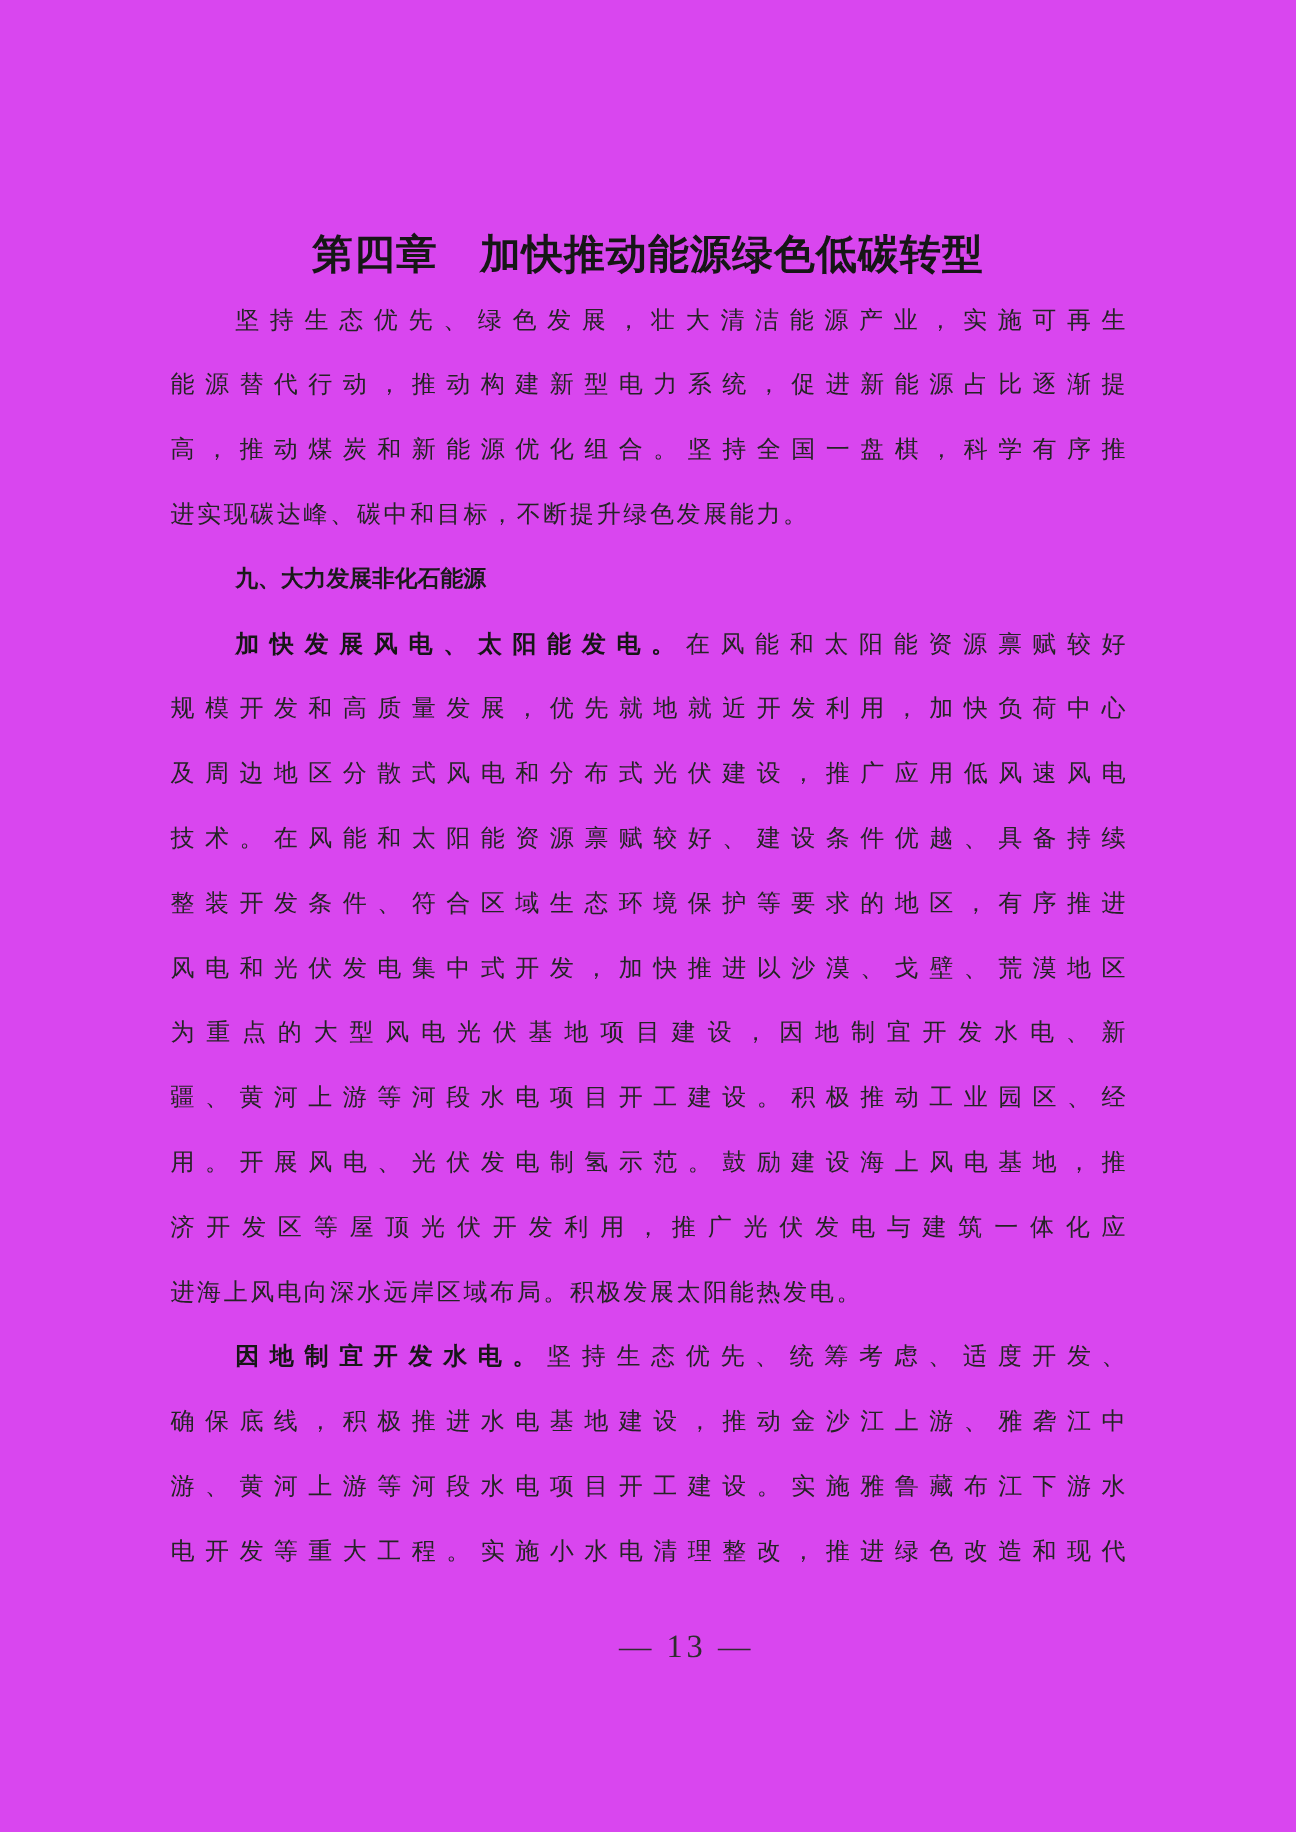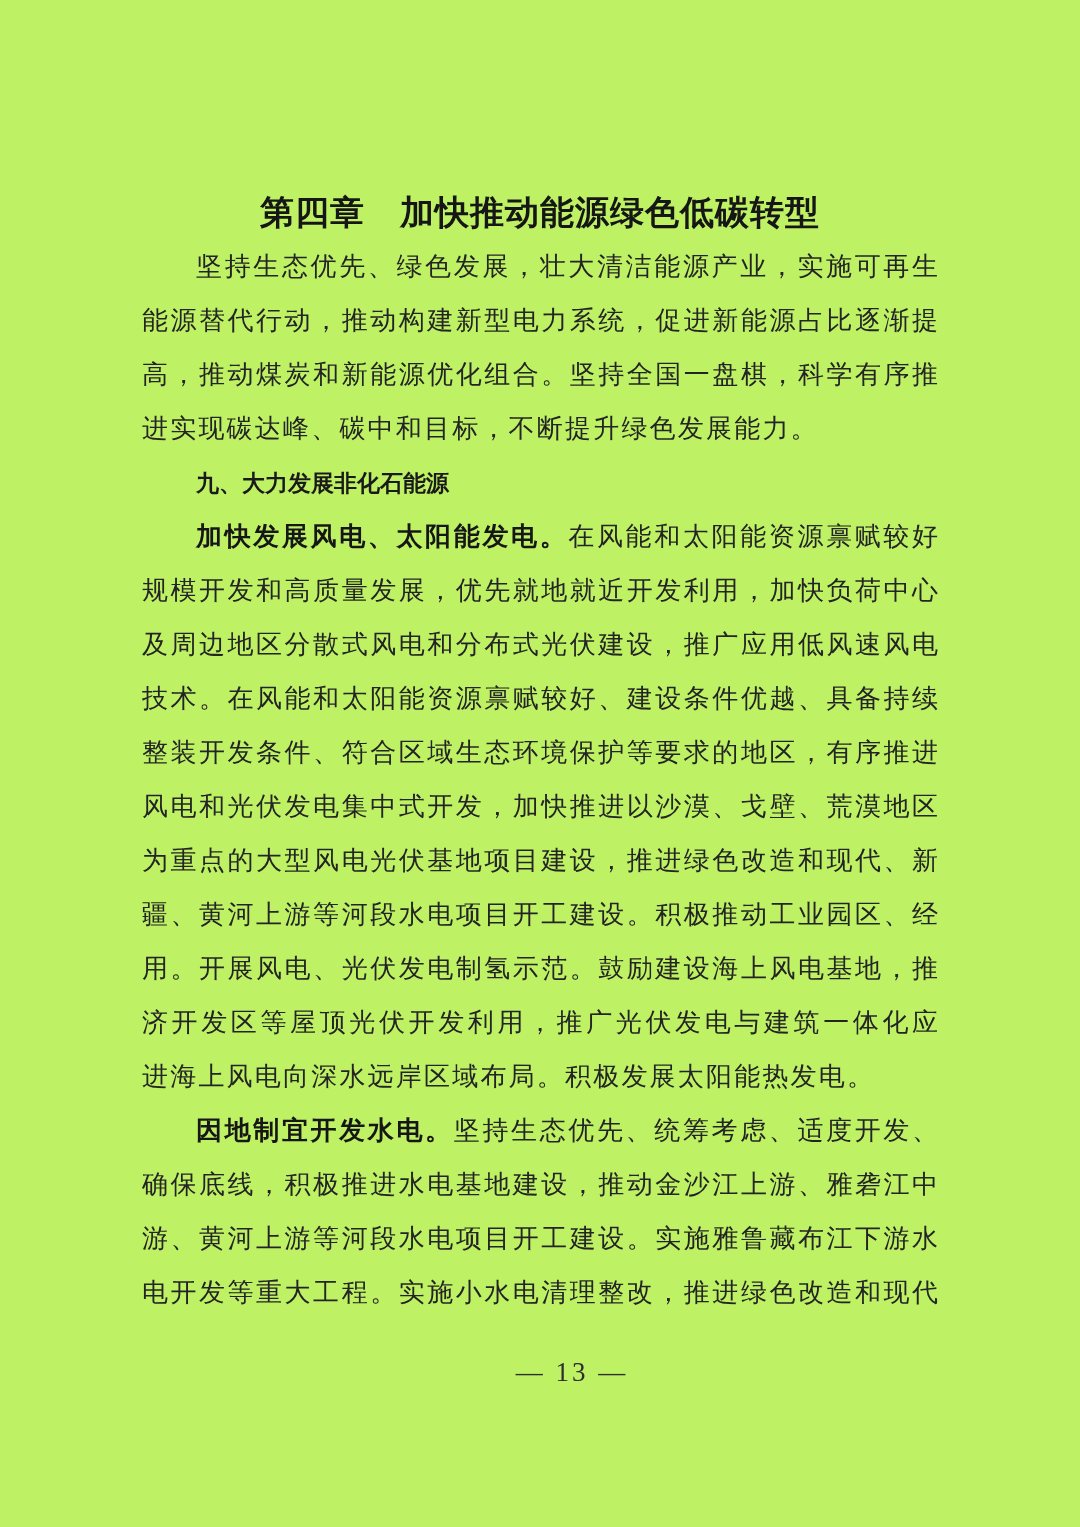--- a/index.html
+++ b/index.html
@@ -1,20 +1,20 @@
 <!DOCTYPE html>
 <html lang="zh"><head>
 <meta charset="utf-8">
 <style>
   html, body { margin: 0; padding: 0; background: #ffffff; }
   .page {
     position: relative;
     width: 1080px;
     height: 1527px;
-    background: #bef264;
+    background: #d946ef;
     color: #242424;
     font-family: "Liberation Serif", "DejaVu Serif", serif;
     overflow: hidden;
   }
   .content {
     position: absolute;
     left: 142px;
     top: 186px;
     width: 796px;
   }
@@ -23,29 +23,29 @@
     font-weight: bold;
     color: #161616;
     text-align: center;
     line-height: 54px;
     height: 54px;
     letter-spacing: 1px;
     white-space: nowrap;
   }
   .section-heading {
     font-family: "Liberation Sans", "DejaVu Sans", sans-serif;
-    font-size: 23px;
+    font-size: 19px;
     font-weight: bold;
     color: #1a1a1a;
     line-height: 54px;
     height: 54px;
     padding-left: 54px;
   }
   .line {
-    font-size: 26px;
+    font-size: 20px;
     line-height: 54px;
     height: 54px;
     color: #242424;
     text-align: justify;
     text-align-last: justify;
     overflow: hidden;
   }
   .line.indent { padding-left: 54px; }
   .line.not-full {
     text-align-last: left;
@@ -82,21 +82,21 @@
           <div class="line not-full"><span>进实现碳达峰、碳中和目标，不断提升绿色发展能力。</span></div>
         </div>
         <div class="section-heading">九、大力发展非化石能源</div>
         <div class="paragraph">
           <div class="line indent"><span class="lead-bold">加快发展风电、太阳能发电。</span><span>在风能和太阳能资源禀赋较好</span></div>
           <div class="line"><span>规模开发和高质量发展，优先就地就近开发利用，加快负荷中心</span></div>
           <div class="line"><span>及周边地区分散式风电和分布式光伏建设，推广应用低风速风电</span></div>
           <div class="line"><span>技术。在风能和太阳能资源禀赋较好、建设条件优越、具备持续</span></div>
           <div class="line"><span>整装开发条件、符合区域生态环境保护等要求的地区，有序推进</span></div>
           <div class="line"><span>风电和光伏发电集中式开发，加快推进以沙漠、戈壁、荒漠地区</span></div>
-          <div class="line"><span>为重点的大型风电光伏基地项目建设，推进绿色改造和现代、新</span></div>
+          <div class="line"><span>为重点的大型风电光伏基地项目建设，因地制宜开发水电、新</span></div>
           <div class="line"><span>疆、黄河上游等河段水电项目开工建设。积极推动工业园区、经</span></div>
           <div class="line"><span>用。开展风电、光伏发电制氢示范。鼓励建设海上风电基地，推</span></div>
           <div class="line"><span>济开发区等屋顶光伏开发利用，推广光伏发电与建筑一体化应</span></div>
           <div class="line not-full"><span>进海上风电向深水远岸区域布局。积极发展太阳能热发电。</span></div>
         </div>
         <div class="paragraph">
           <div class="line indent"><span class="lead-bold">因地制宜开发水电。</span><span>坚持生态优先、统筹考虑、适度开发、</span></div>
           <div class="line"><span>确保底线，积极推进水电基地建设，推动金沙江上游、雅砻江中</span></div>
           <div class="line"><span>游、黄河上游等河段水电项目开工建设。实施雅鲁藏布江下游水</span></div>
           <div class="line"><span>电开发等重大工程。实施小水电清理整改，推进绿色改造和现代</span></div>

